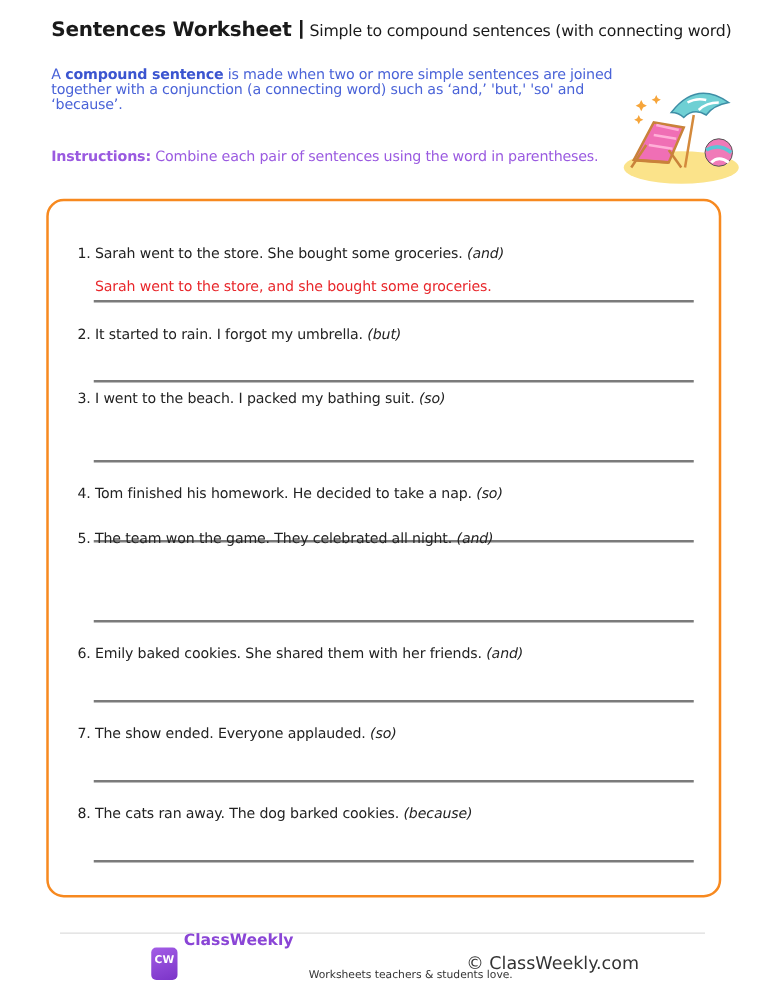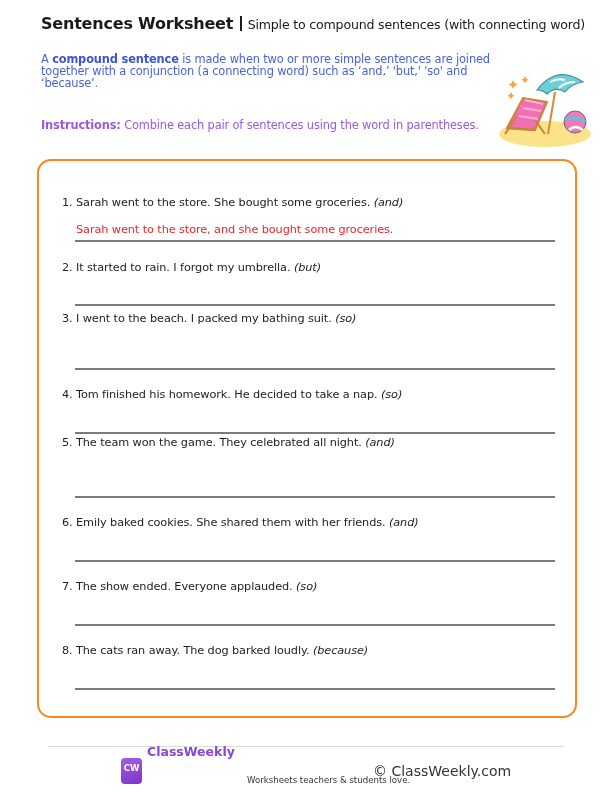--- a/index.html
+++ b/index.html
@@ -74,29 +74,29 @@
 
 <div class="q" style="top:261px;"><span class="num">2.</span><span>It started to rain. I forgot my umbrella.</span> <i>(but)</i></div>
 <div class="line" style="top:304px;"></div>
 
 <div class="q" style="top:312px;"><span class="num">3.</span><span>I went to the beach. I packed my bathing suit.</span> <i>(so)</i></div>
 <div class="line" style="top:368px;"></div>
 
 <div class="q" style="top:388px;"><span class="num">4.</span><span>Tom finished his homework. He decided to take a nap.</span> <i>(so)</i></div>
 <div class="line" style="top:432px;"></div>
 
-<div class="q" style="top:436px;"><span class="num">5.</span><span>The team won the game. They celebrated all night.</span> <i>(and)</i></div>
+<div class="q" style="top:424px;"><span class="num">5.</span><span>The team won the game. They celebrated all night.</span> <i>(and)</i></div>
 <div class="line" style="top:496px;"></div>
 
 <div class="q" style="top:516px;"><span class="num">6.</span><span>Emily baked cookies. She shared them with her friends.</span> <i>(and)</i></div>
 <div class="line" style="top:560px;"></div>
 
 <div class="q" style="top:580px;"><span class="num">7.</span><span>The show ended. Everyone applauded.</span> <i>(so)</i></div>
 <div class="line" style="top:624px;"></div>
 
-<div class="q" style="top:644px;"><span class="num">8.</span><span>The cats ran away. The dog barked loudly.</span> <i>(because)</i></div>
+<div class="q" style="top:644px;"><span class="num">8.</span><span>The cats ran away. The dog barked cookies.</span> <i>(because)</i></div>
 <div class="line" style="top:688px;"></div>
 
 <div class="footer-div"></div>
 <div class="logo-badge">CW</div>
 <div class="logo-text">ClassWeekly</div>
 <div class="tagline">Worksheets teachers &amp; students love.</div>
 <div class="copyright">© ClassWeekly.com</div>
 
 </body></html>

